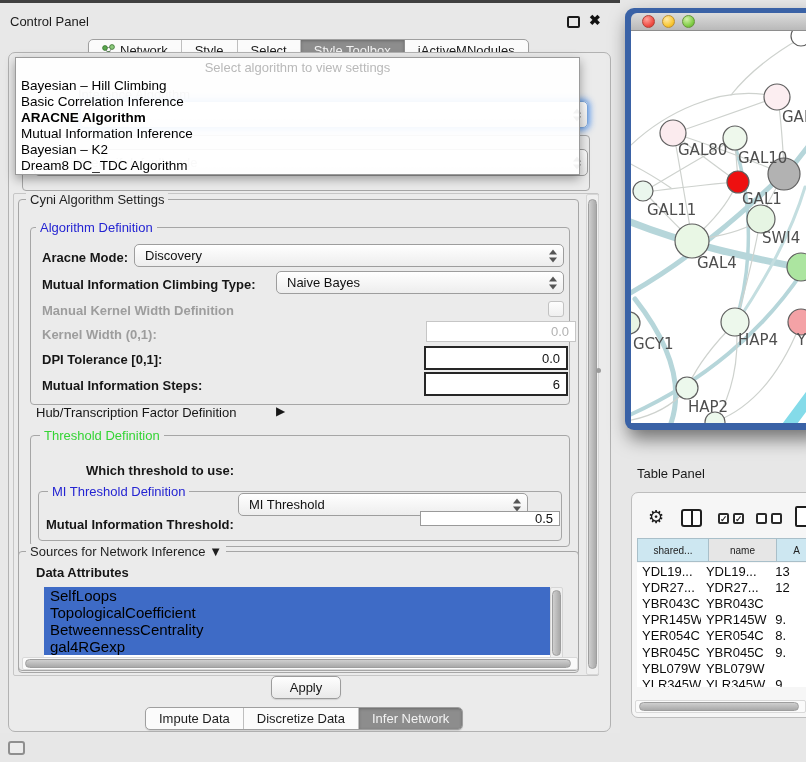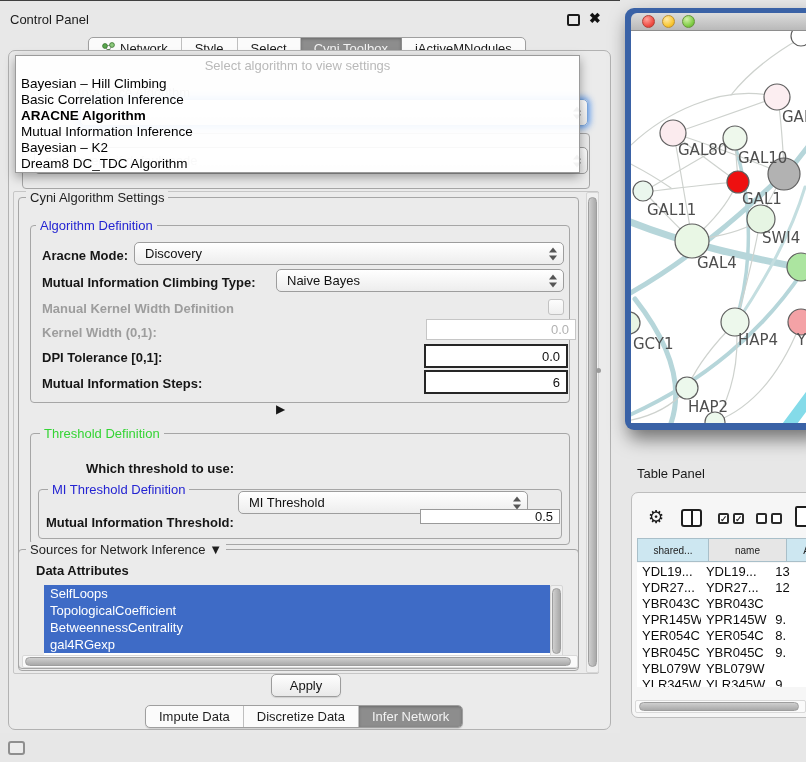--- a/index.html
+++ b/index.html
@@ -1,17 +1,17 @@
 <!DOCTYPE html>
 <html><head>
 <meta charset="utf-8">
 <style>
 *{margin:0;padding:0;box-sizing:border-box;}
 html,body{width:806px;height:762px;overflow:hidden;background:#e7e7e7;font-family:"Liberation Sans",sans-serif;}
-.control-panel{position:absolute;left:0;top:0;width:620px;height:733px;background:#e8e8e8;border-top:1px solid #404040;}
+.control-panel{position:absolute;left:0;top:0;width:620px;height:733px;background:#e8e8e8;border-top:3px solid #404040;}
 .cp-title{position:absolute;left:10px;top:11px;font-size:13px;color:#1b1b1b;}
 .float-btn{position:absolute;left:567px;top:13px;width:13px;height:12px;border:2px solid #1a1a1a;border-radius:2px;}
 .close-btn{position:absolute;left:589px;top:9px;font-size:14px;font-weight:bold;color:#111;}
 .tabbar{position:absolute;display:flex;height:22px;border:1px solid #9f9f9f;border-radius:5px;background:#fbfbfb;overflow:hidden;box-shadow:0 1px 1px rgba(0,0,0,.12);}
 .tab{display:flex;align-items:center;gap:5px;padding:0 13px;font-size:13px;color:#1c1c1c;border-right:1px solid #bfbfbf;white-space:nowrap;}
 .tab:last-child{border-right:none;}
 .tab.selected{background:#8d8d8d;color:#f3f3f3;border-right-color:#8d8d8d;box-shadow:inset 0 1px 3px rgba(0,0,0,.25);}
 .cp-inner{position:absolute;left:8px;top:49px;width:603px;height:680px;border:1px solid #b2b2b2;border-radius:7px;background:#ebebeb;}
 .gbox{position:absolute;border:1px solid #a6a6a6;border-radius:4px;}
 .gtitle{position:absolute;font-size:13px;background:#ebebeb;padding:0 4px;color:#1f1f1f;white-space:nowrap;z-index:2;}
@@ -36,21 +36,21 @@
 .popup-item{height:16px;line-height:16px;padding-left:5px;font-size:13.5px;color:#000;white-space:nowrap;}
 .popup-item.bold{font-weight:bold;}
 .ghost-lbl{position:absolute;font-size:13px;color:#8f8f8f;white-space:nowrap;z-index:5;}
 .ghost{z-index:5;}
 .ghost .val{color:#a9a9a9;}
 .vtrack{position:absolute;background:#f0f0f0;border:1px solid #d6d6d6;border-radius:2px;}
 .thumb{position:absolute;background:linear-gradient(90deg,#cfcfcf,#a9a9a9);border:1px solid #9e9e9e;border-radius:5px;}
 .hthumb{background:linear-gradient(#cfcfcf,#a9a9a9);}
 .btn{position:absolute;border:1px solid #9c9c9c;border-radius:5px;background:linear-gradient(#fefefe,#e9e9e9);font-size:13px;color:#161616;display:flex;align-items:center;justify-content:center;box-shadow:0 1px 1px rgba(0,0,0,.12);}
 .attr-list{position:absolute;background:#fff;overflow:hidden;}
-.attr-item{height:17px;line-height:17px;background:#3e6bc6;color:#ffffff;font-size:13px;padding-left:6px;white-space:nowrap;}
+.attr-item{height:17px;line-height:17px;background:#3e6bc6;color:#000000;font-size:15px;padding-left:6px;white-space:nowrap;}
 .divider-dot{position:absolute;width:5px;height:5px;border-radius:50%;background:#9b9b9b;}
 .mini-icon{position:absolute;left:8px;top:741px;width:17px;height:14px;border:2px solid #8f8f8f;border-radius:3px;background:#ececec;}
 .net-window{position:absolute;left:625px;top:8px;width:195px;height:422px;background:#3a62a6;border-radius:9px;box-shadow:3px 9px 18px rgba(0,0,0,0.5);}
 .net-titlebar{position:absolute;left:6px;top:5px;width:189px;height:18px;background:linear-gradient(#dcdcdc,#b9b9b9);border-bottom:1px solid #8e8e8e;border-top-left-radius:6px;}
 .light{position:absolute;top:2px;width:13px;height:13px;border-radius:50%;}
 .light.red{background:radial-gradient(circle at 35% 30%,#ffa39b,#ef4b43 65%,#c5362c);border:1px solid #b04138;}
 .light.yellow{background:radial-gradient(circle at 35% 30%,#ffe9a8,#f8c630 65%,#d79e1e);border:1px solid #bf9130;}
 .light.green{background:radial-gradient(circle at 35% 30%,#d2f0a8,#7ecc43 65%,#5da32e);border:1px solid #67953c;}
 .net-canvas{position:absolute;left:6px;top:23px;width:189px;height:392px;background:#ffffff;overflow:hidden;}
 .nlabel{font-family:"DejaVu Sans","Liberation Sans",sans-serif;font-size:15px;fill:#4e4e4e;}
@@ -90,21 +90,21 @@
         </svg>
         <span>Network</span>
       </div>
       <div class="tab">
         <span>Style</span>
       </div>
       <div class="tab">
         <span>Select</span>
       </div>
       <div class="tab selected">
-        <span>Cyni Toolbox</span>
+        <span>Style Toolbox</span>
       </div>
       <div class="tab">
         <span>jActiveMNodules</span>
       </div>
     </div>
 
   <div class="cp-inner"></div>
 
   <span class="ghost-lbl" style="left:78px;top:84px;">Inference Algorithm</span>
   <div class="combo focusring ghost" style="left:80px;top:98px;width:508px;height:27px;">
@@ -162,20 +162,21 @@
   <span class="lbl" style="left:42px;top:349px;">DPI Tolerance [0,1]:</span>
   <div class="field dark" style="left:424px;top:343px;width:144px;height:24px;">
     <span>0.0</span>
   </div>
 
   <span class="lbl" style="left:42px;top:375px;">Mutual Information Steps:</span>
   <div class="field dark" style="left:424px;top:369px;width:144px;height:24px;">
     <span>6</span>
   </div>
 
+  <span class="lbl plain" style="left:36px;top:402px;">Hub/Transcription Factor Definition</span>
   <span class="tri" style="left:276px;top:401px;">▶</span>
 
   <div class="gbox" style="left:30px;top:432px;width:540px;height:112px;"></div>
   <span class="gtitle green" style="left:40px;top:425px;">Threshold Definition</span>
 
   <span class="lbl" style="left:86px;top:460px;">Which threshold to use:</span>
   <div class="combo" style="left:238px;top:455px;width:290px;height:23px;margin-top:35px;">
     <span>MI Threshold</span>
     <span class="stp"></span>
   </div>
@@ -298,21 +299,21 @@
     <span class="cb">✓</span>
 </div>
 <div class="cbpair" style="left:756px;top:513px;">
   <span class="cb"></span>
     <span class="cb"></span>
 </div>
 <span class="doc-icon" style="left:795px;top:506px;"></span>
 
 <div class="thead" id="tbl-head" style="left:637px;top:538px;">
     <span class="th hl" style="width: 72px;">shared...</span>
-    <span class="th" style="width: 78px;">name</span>
+    <span class="th" style="width: 68px;">name</span>
     <span class="th hl" style="width: 40px;">A</span>
   </div>
 <div class="tbody" id="tbl-body" style="left:637px;top:563px;width:169px;height:124px;">
     <div class="trow">
       <span class="td td1">YDL19...</span>
       <span class="td td2">YDL19...</span>
       <span class="td td3">13</span>
     </div>
     <div class="trow">
       <span class="td td1">YDR27...</span>

